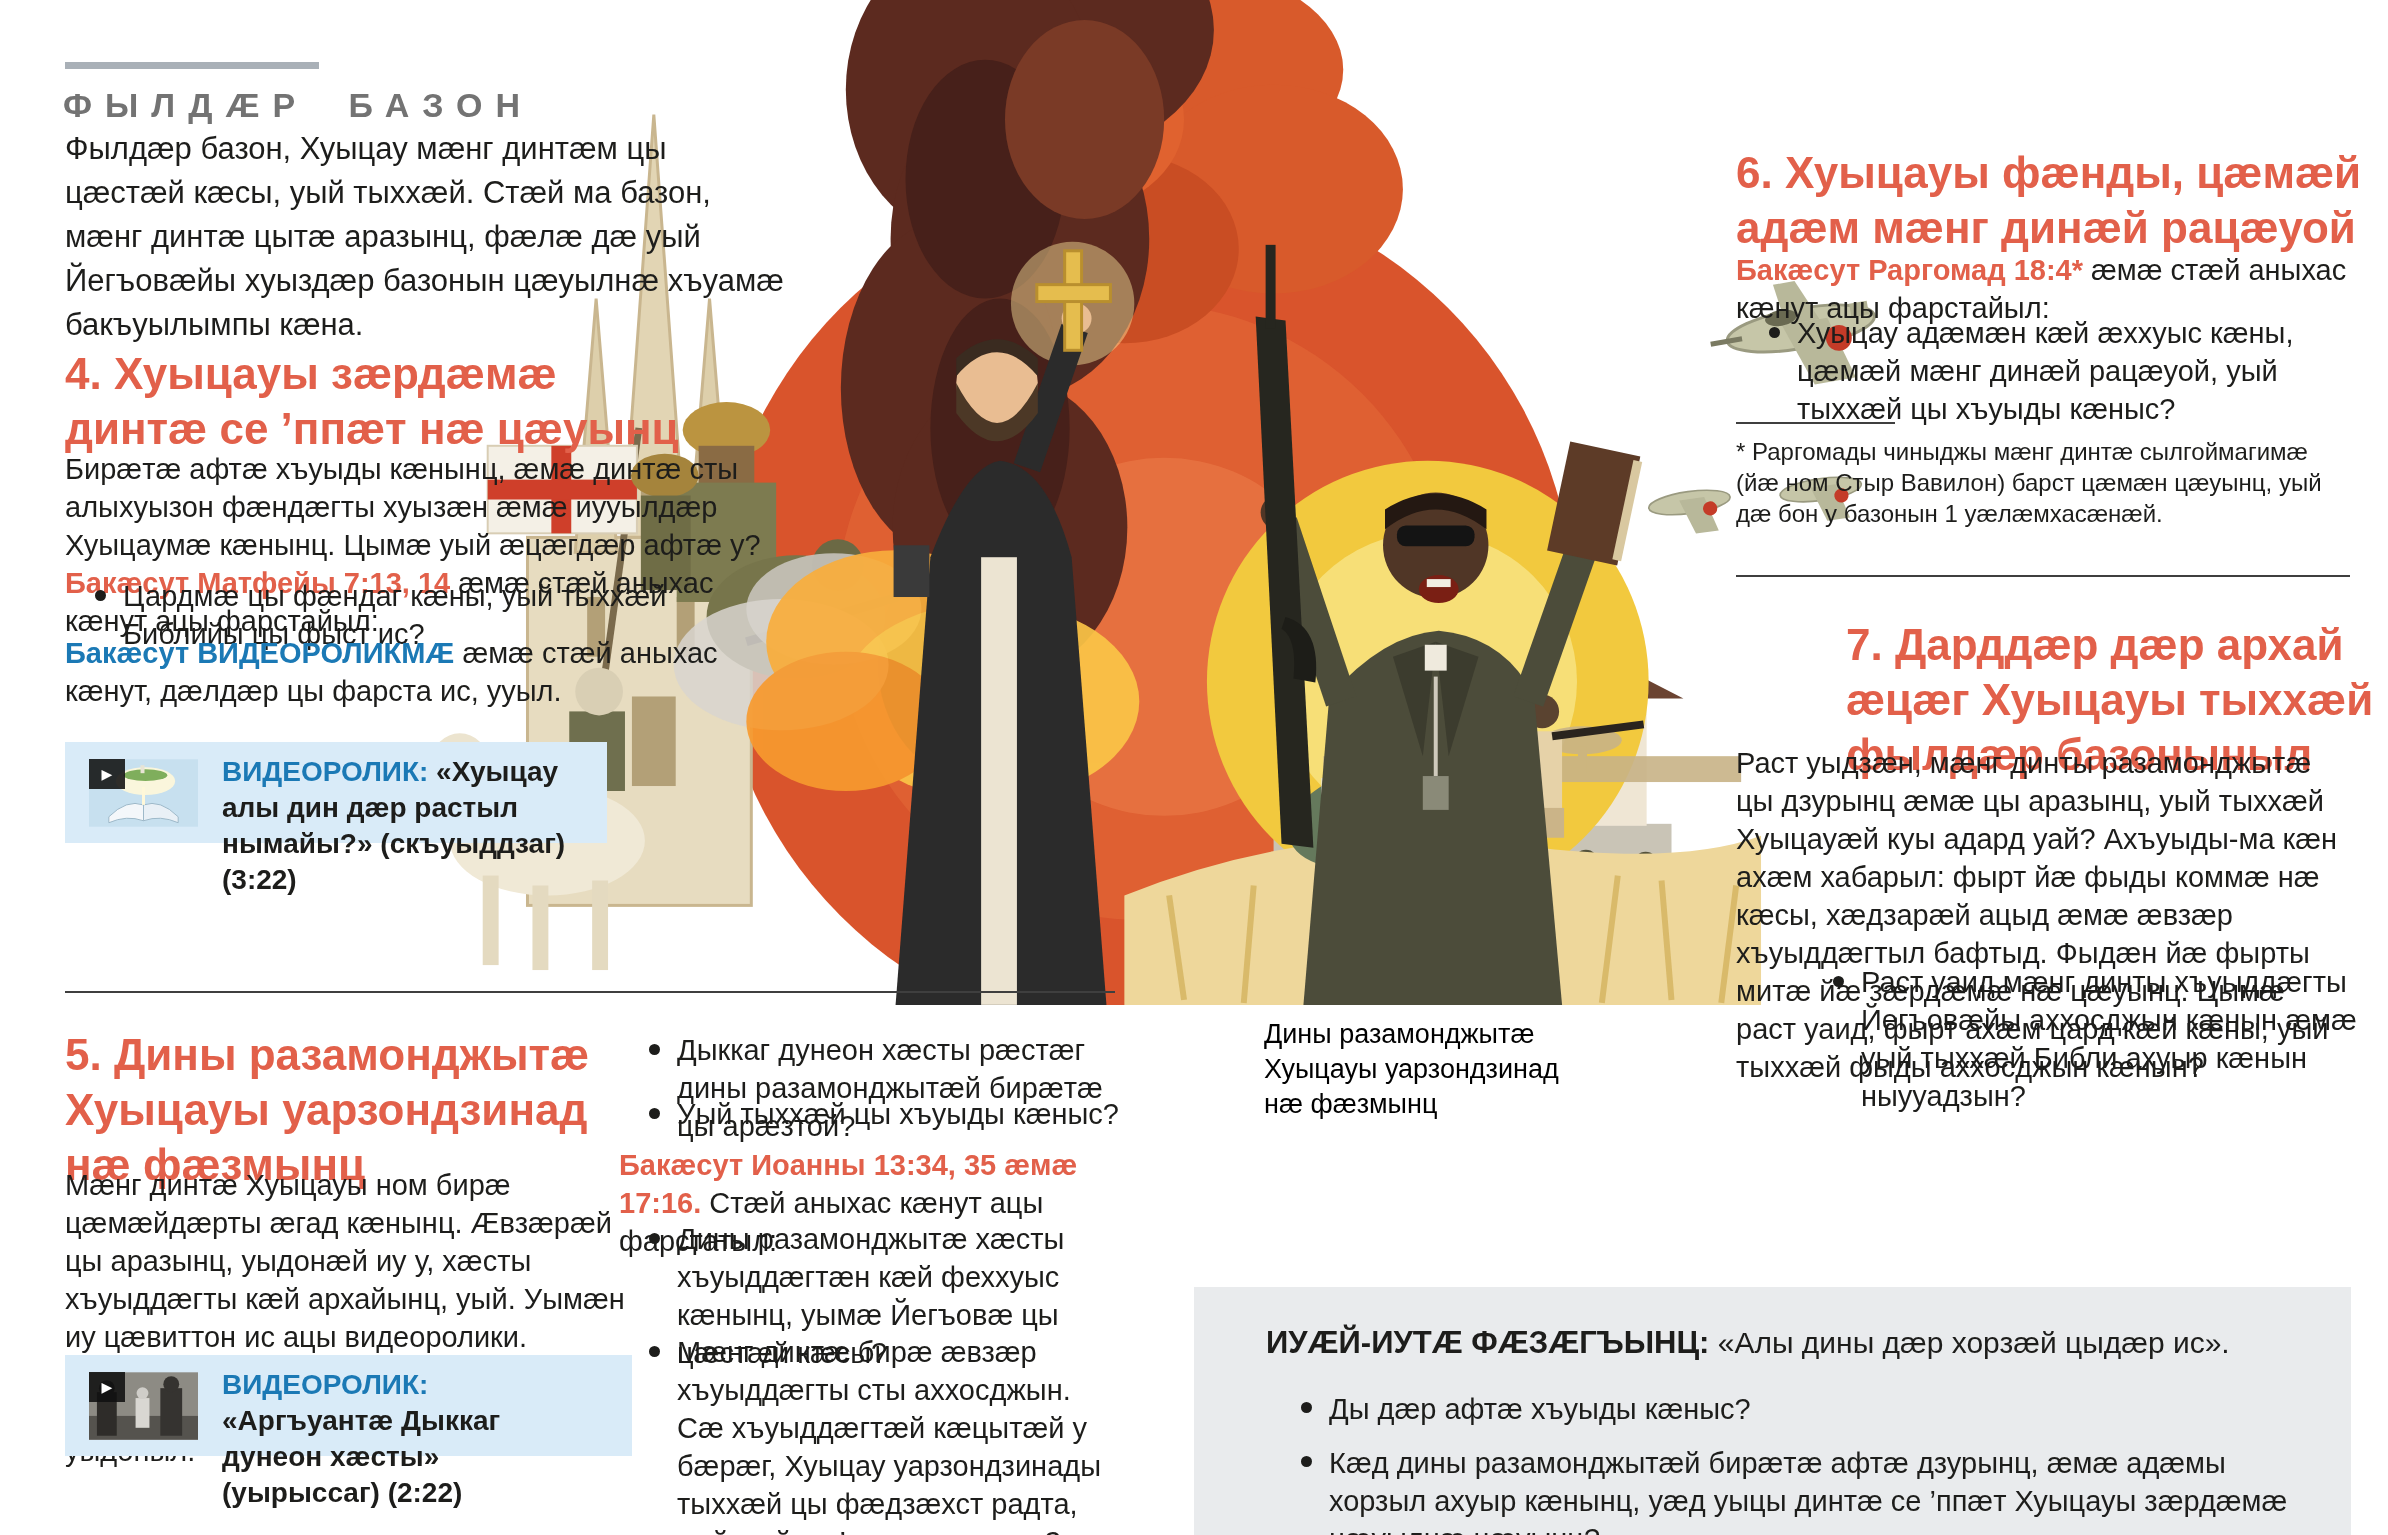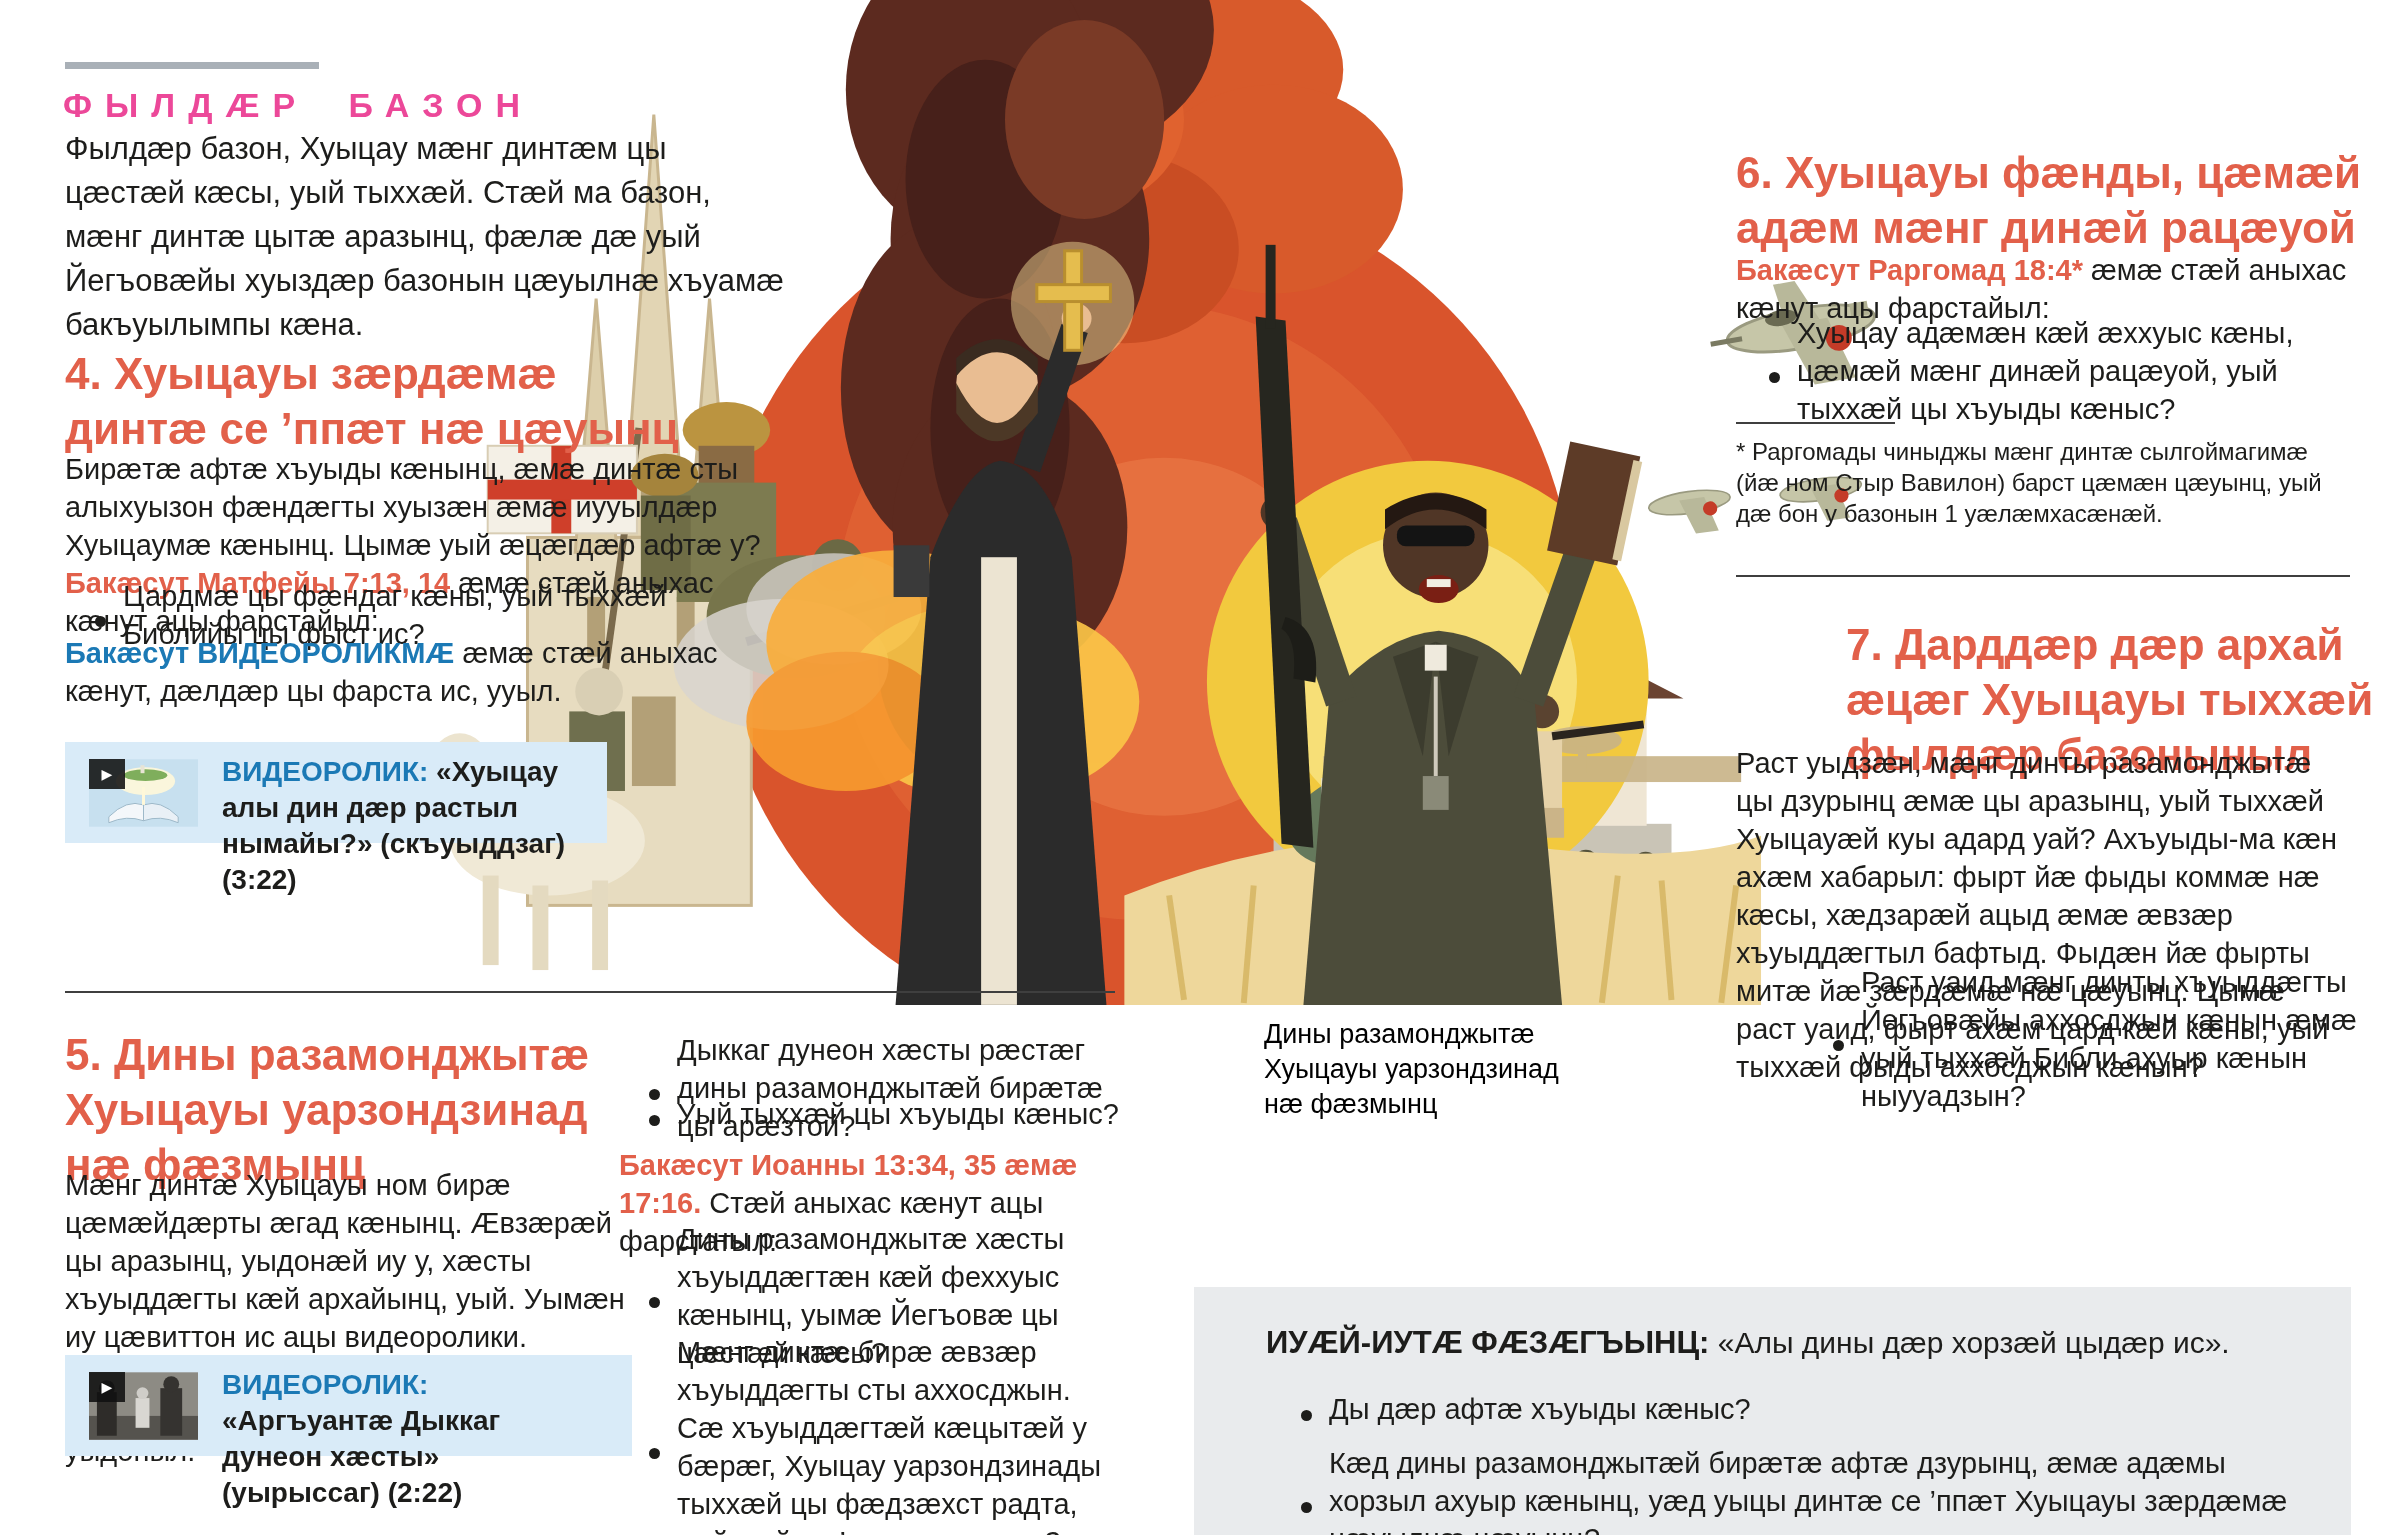--- a/index.html
+++ b/index.html
@@ -1,28 +1,28 @@
 <!DOCTYPE html>
 <html><head>
 <meta charset="utf-8">
 <style>
   html,body{margin:0;padding:0;background:#ffffff;}
   #page{position:relative;width:2388px;height:1535px;background:#ffffff;overflow:hidden;
         font-family:"Liberation Sans","DejaVu Sans",sans-serif;color:#1d1d1b;}
   .abs{position:absolute;}
   .kickbar{background:#a9b0b7;}
-  .kick{font-size:34px;font-weight:bold;color:#ec4899;letter-spacing:13px;word-spacing:18px;}
+  .kick{font-size:34px;font-weight:bold;color:#737373;letter-spacing:13px;word-spacing:18px;}
   .intro{font-size:31px;line-height:44px;color:#1d1d1b;}
   .htitle{font-size:44px;line-height:55px;font-weight:bold;color:#e2604a;}
   .btxt{font-size:29px;line-height:38px;}
   .fnote{font-size:24px;line-height:31px;}
   .cap{font-size:27px;line-height:35px;color:#000000;}
   .ref{color:#e2604a;font-weight:bold;}
   .link{color:#1b79b5;font-weight:bold;cursor:pointer;}
-  .bullet{display:flex;align-items:center;}
+  .bullet{display:flex;}
   .bullet::before{content:"";flex:0 0 auto;width:11px;height:11px;border-radius:50%;
                   background:#1d1d1b;margin:13px 17px 0 0;}
   .nbullet::before{margin-top:12px;}
   .rule{background:#3f3f3f;height:2px;}
   .videobox{background:#d9ebf8;}
   .thumb{position:absolute;left:24px;top:17px;width:109px;height:68px;overflow:hidden;}
   .play{position:absolute;left:0;top:0;width:36px;height:30px;background:rgba(16,16,16,.88);
         color:#ffffff;font-size:14px;line-height:30px;text-align:center;}
   .vtext{position:absolute;left:157px;top:12px;width:368px;font-size:28px;line-height:36px;font-weight:bold;}
   .notebox{background:#e9ebed;}

